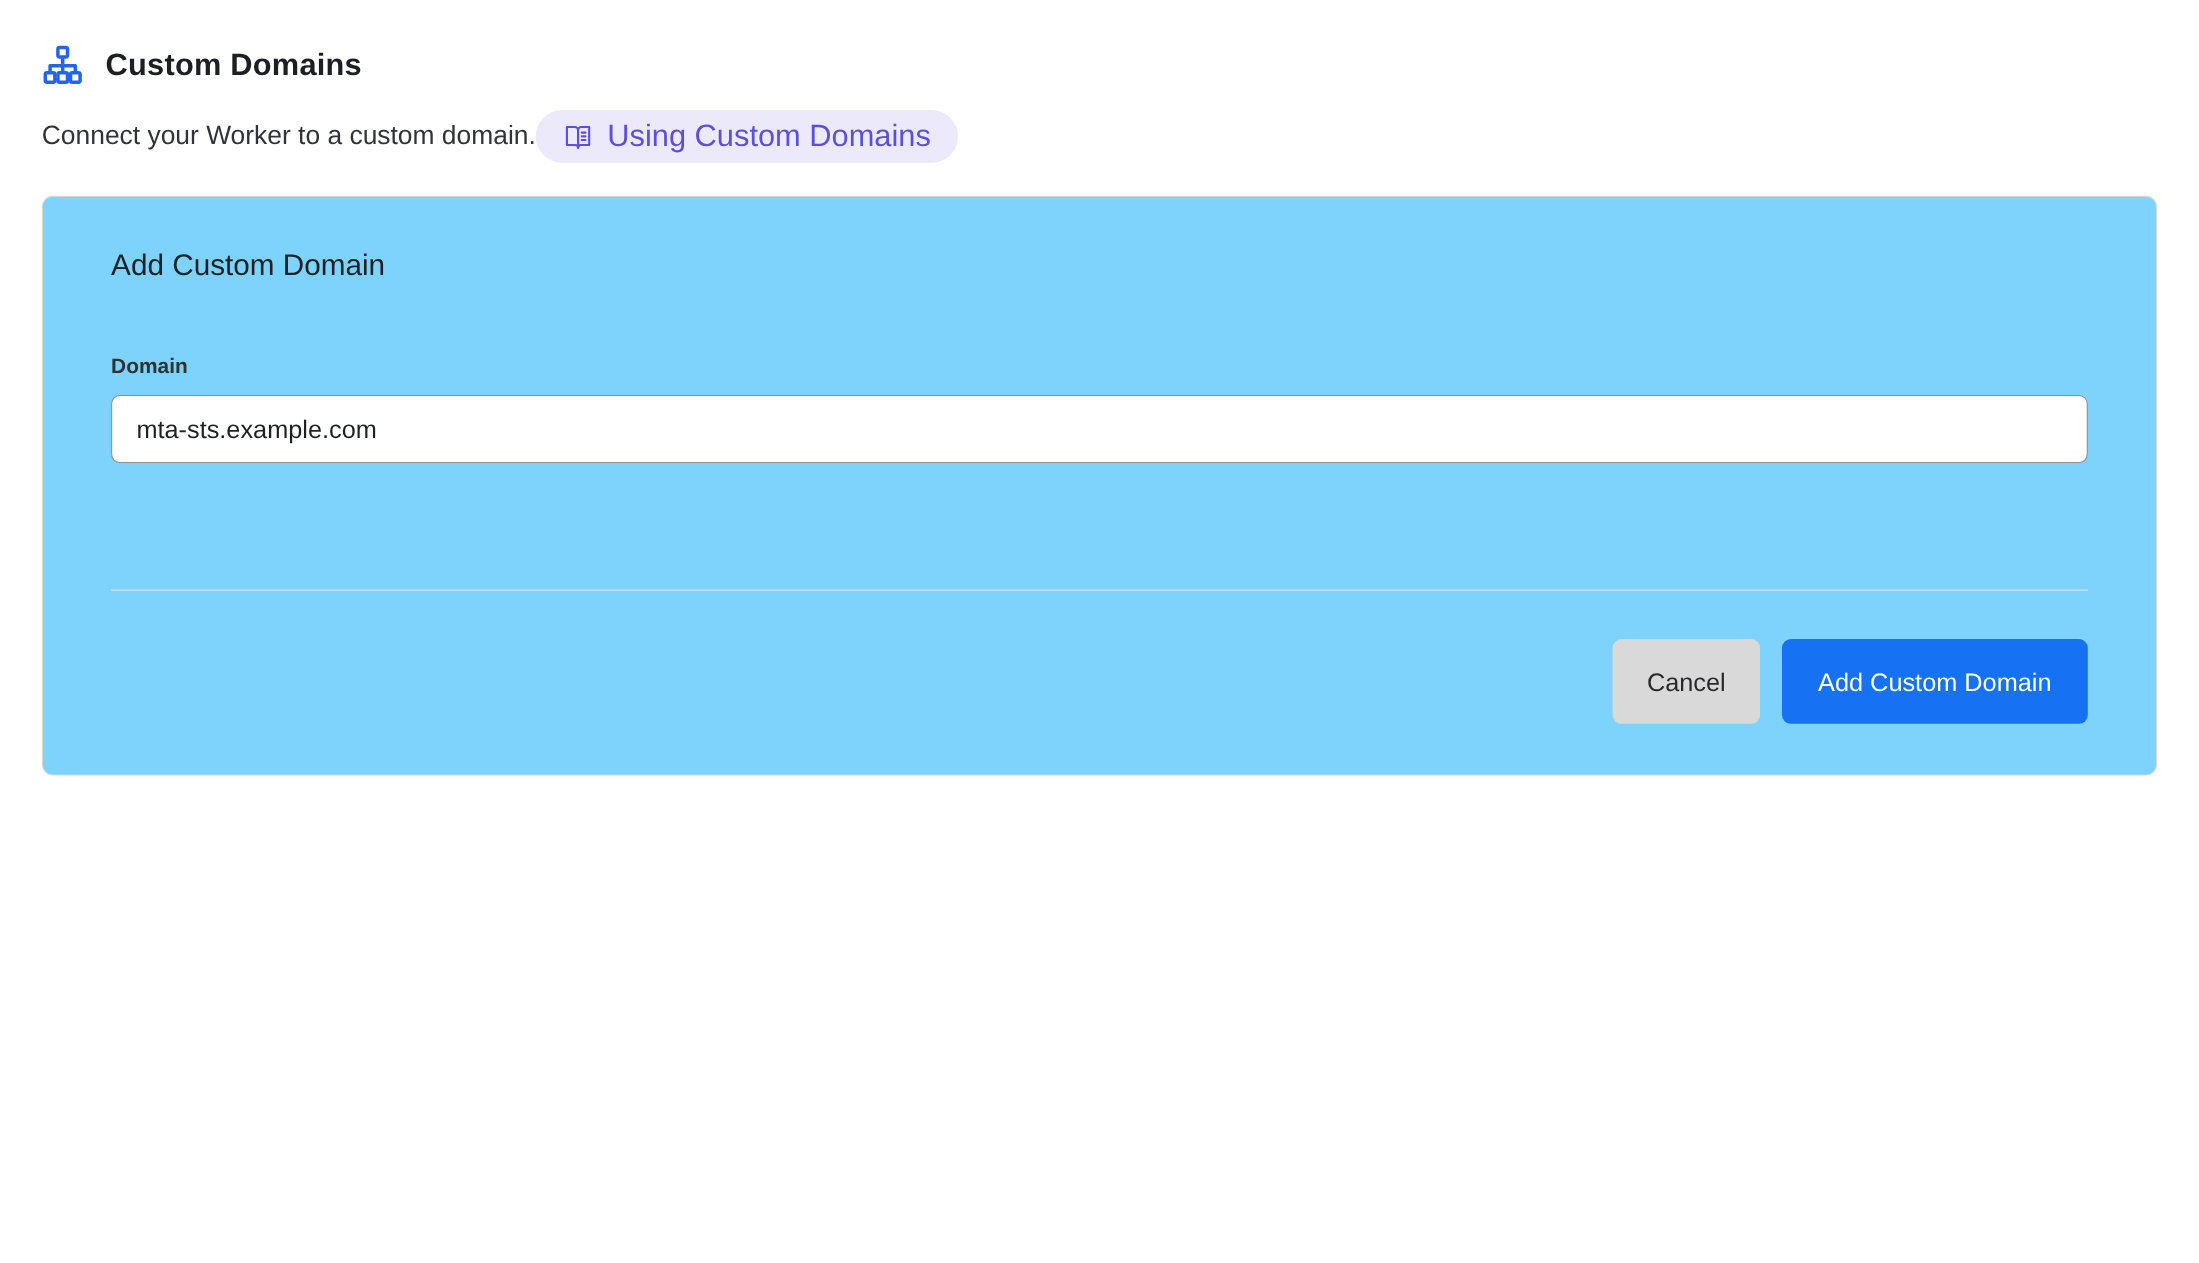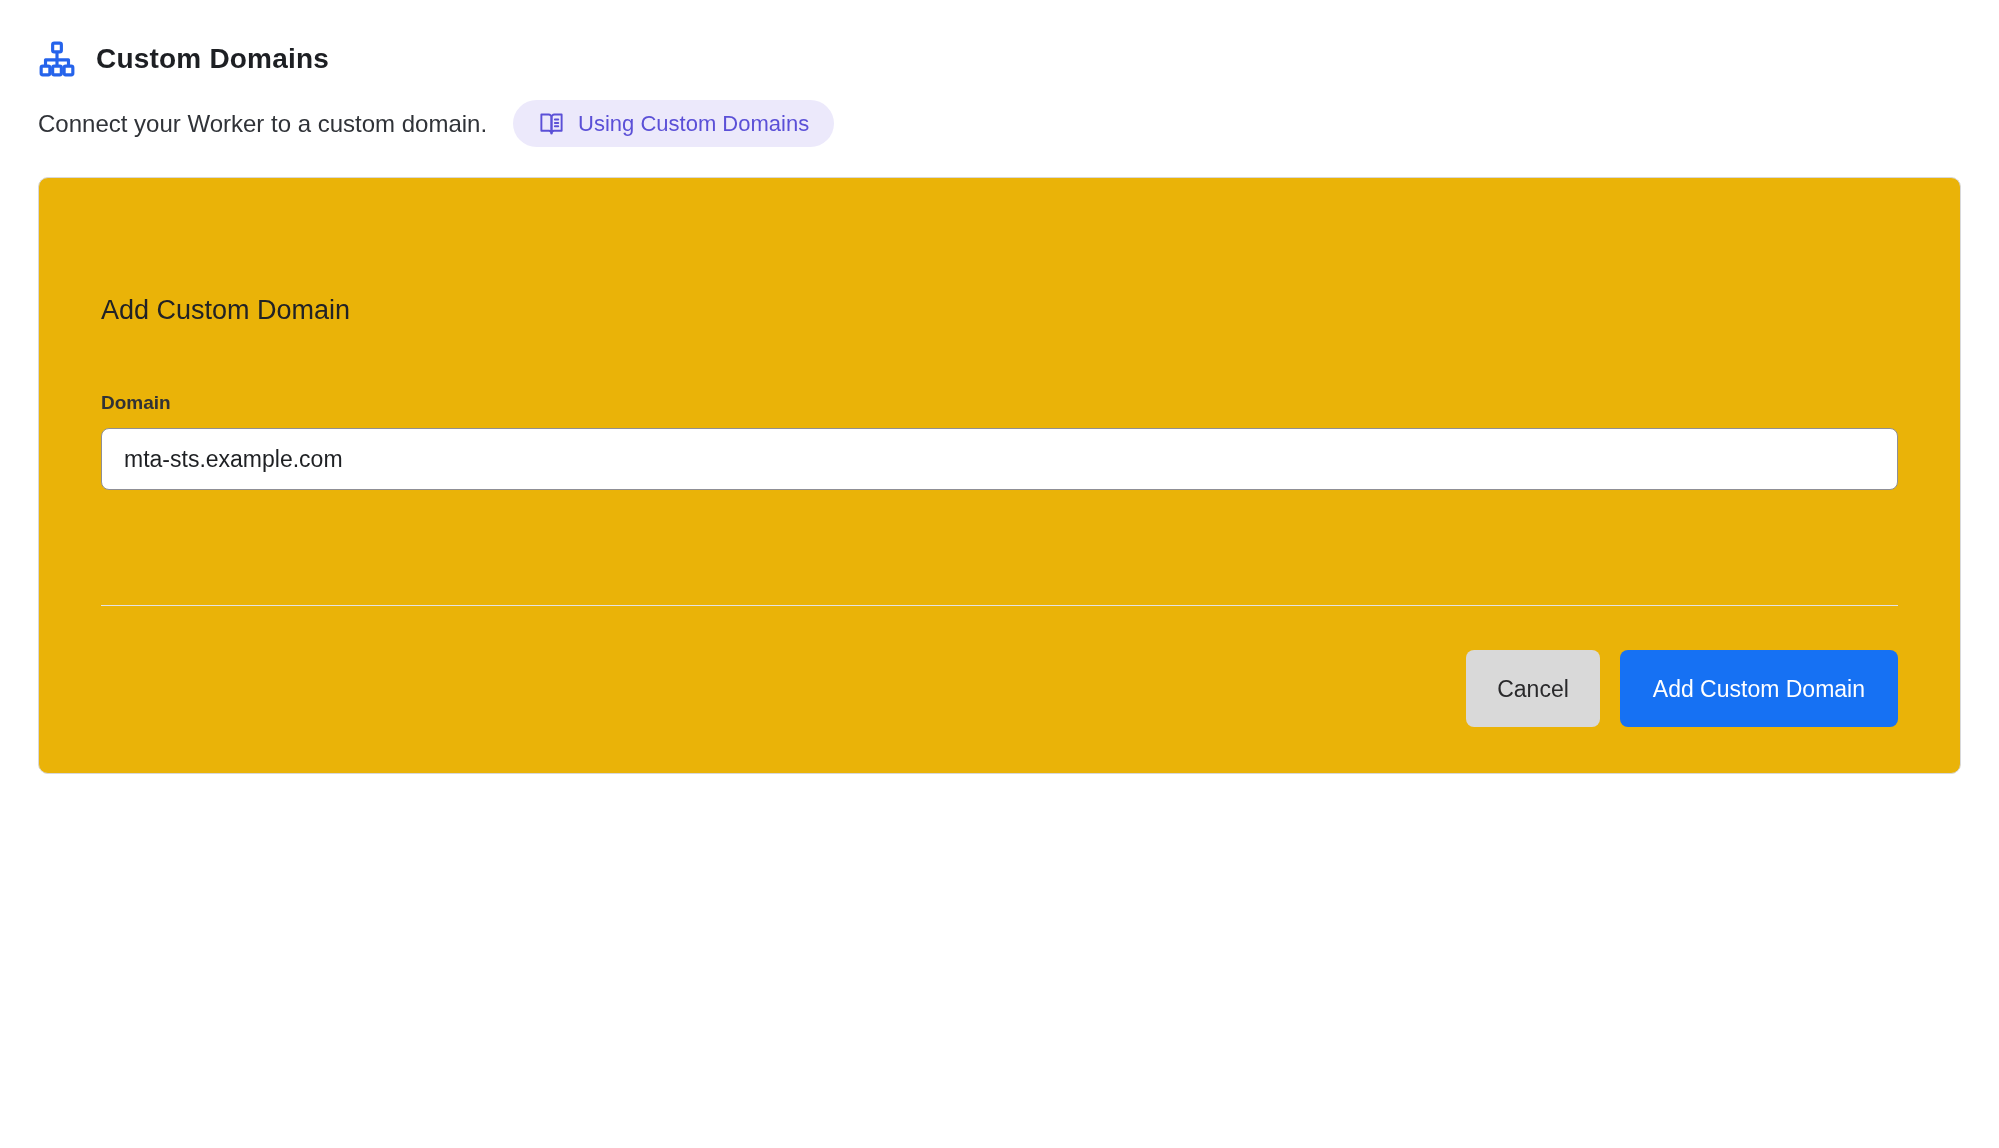--- a/index.html
+++ b/index.html
@@ -16,37 +16,37 @@
     background: #ffffff;
     font-family: "Liberation Sans", sans-serif;
     color: #2c2e33;
     overflow: hidden;
   }
   .page-header { padding: 40px 38px 0 38px; }
   .title-row { display: flex; align-items: center; gap: 20px; }
   .sitemap-icon { width: 38px; height: 38px; color: var(--icon-blue); display: inline-flex; }
   .sitemap-icon svg { width: 100%; height: 100%; }
   .page-title { font-size: 28px; font-weight: 600; color: #1d1f23; margin: 0; letter-spacing: 0.2px; text-align: right; }
-  .subtitle-row { margin-top: 22px; display: flex; align-items: center; gap: 26px; }
+  .subtitle-row { margin-top: 22px; display: flex; align-items: center; }
   .page-subtitle { margin: 0; font-size: 24px; color: #303338; }
   .docs-badge {
     display: inline-flex; align-items: center; gap: 13px;
     background: var(--badge-bg); color: var(--badge-text);
     border-radius: 24px; padding: 10px 25px;
-    font-size: 22px; text-decoration: none; line-height: 1; text-align: center;
+    font-size: 28px; text-decoration: none; line-height: 1; text-align: center;
   }
   .book-icon { width: 27px; height: 27px; display: inline-flex; }
   .book-icon svg { width: 100%; height: 100%; }
 
   .card {
     margin: 30px 38px 0 38px;
     border: 1px solid #d8d8da;
     border-radius: 10px;
-    background: #eab308;
-    padding: 117px 62px 46px 62px;
+    background: #7dd3fc;
+    padding: 47px 62px 46px 62px;
   }
   .section-heading { font-size: 27px; font-weight: 400; color: #212226; margin: 0; }
   .card-desc { margin: 28px 0 0 0; font-size: 23px; color: #2c2e33; line-height: 30px; }
   .card-desc strong { font-weight: 700; color: #1e2023; }
 
   .field-label { display: block; margin-top: 66px; font-size: 19px; font-weight: 700; color: #303236; }
   .domain-input {
     display: block; margin-top: 14px; width: 100%; height: 62px;
     border: 1px solid #8f8f95; border-radius: 8px;
     padding: 0 22px; font-size: 23px; color: #1e2023;

